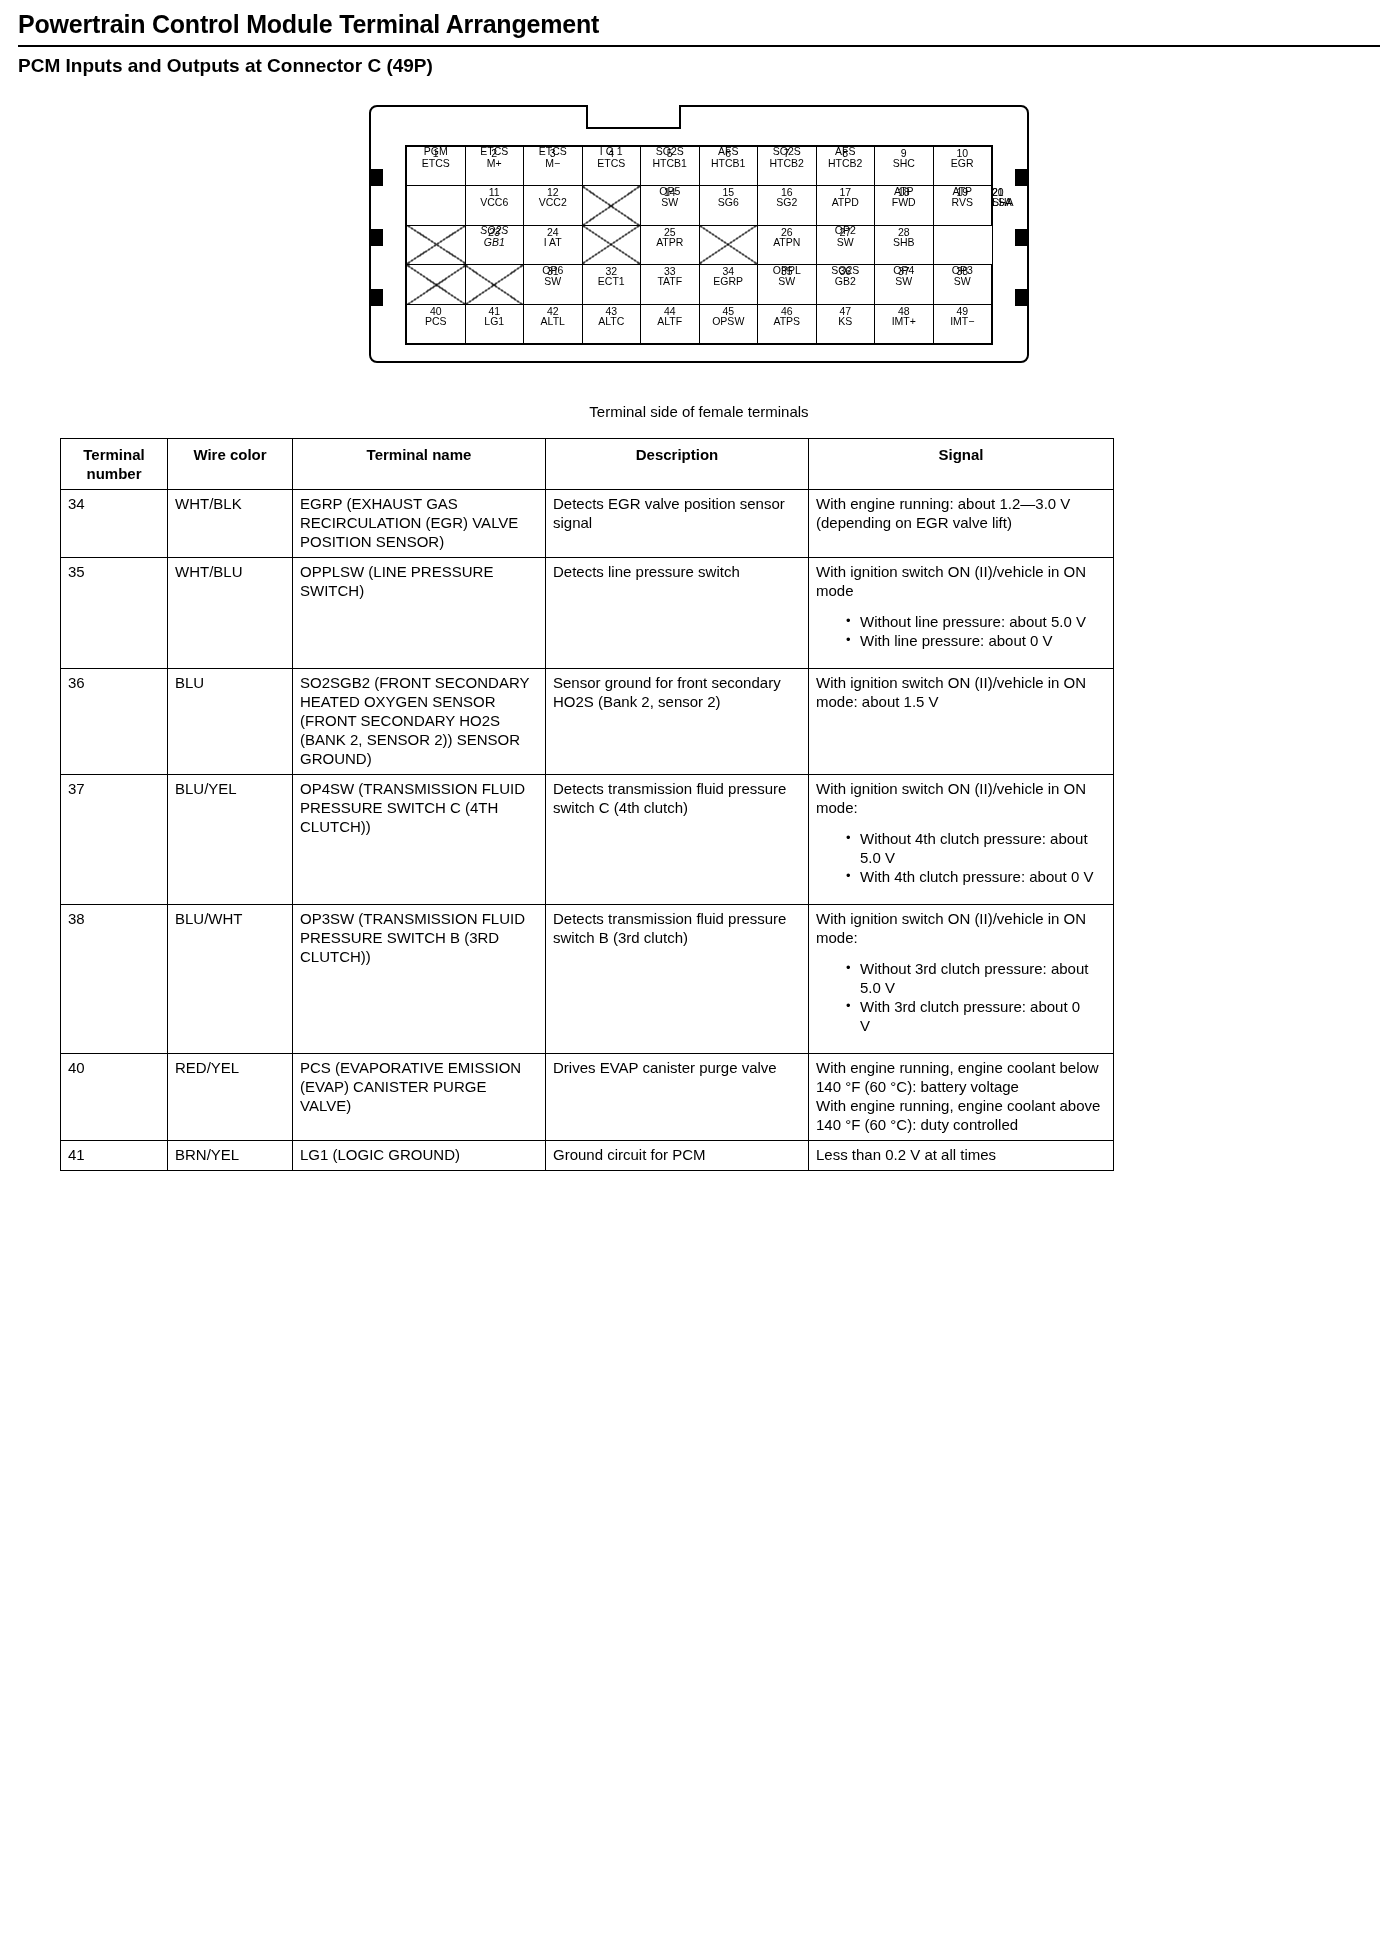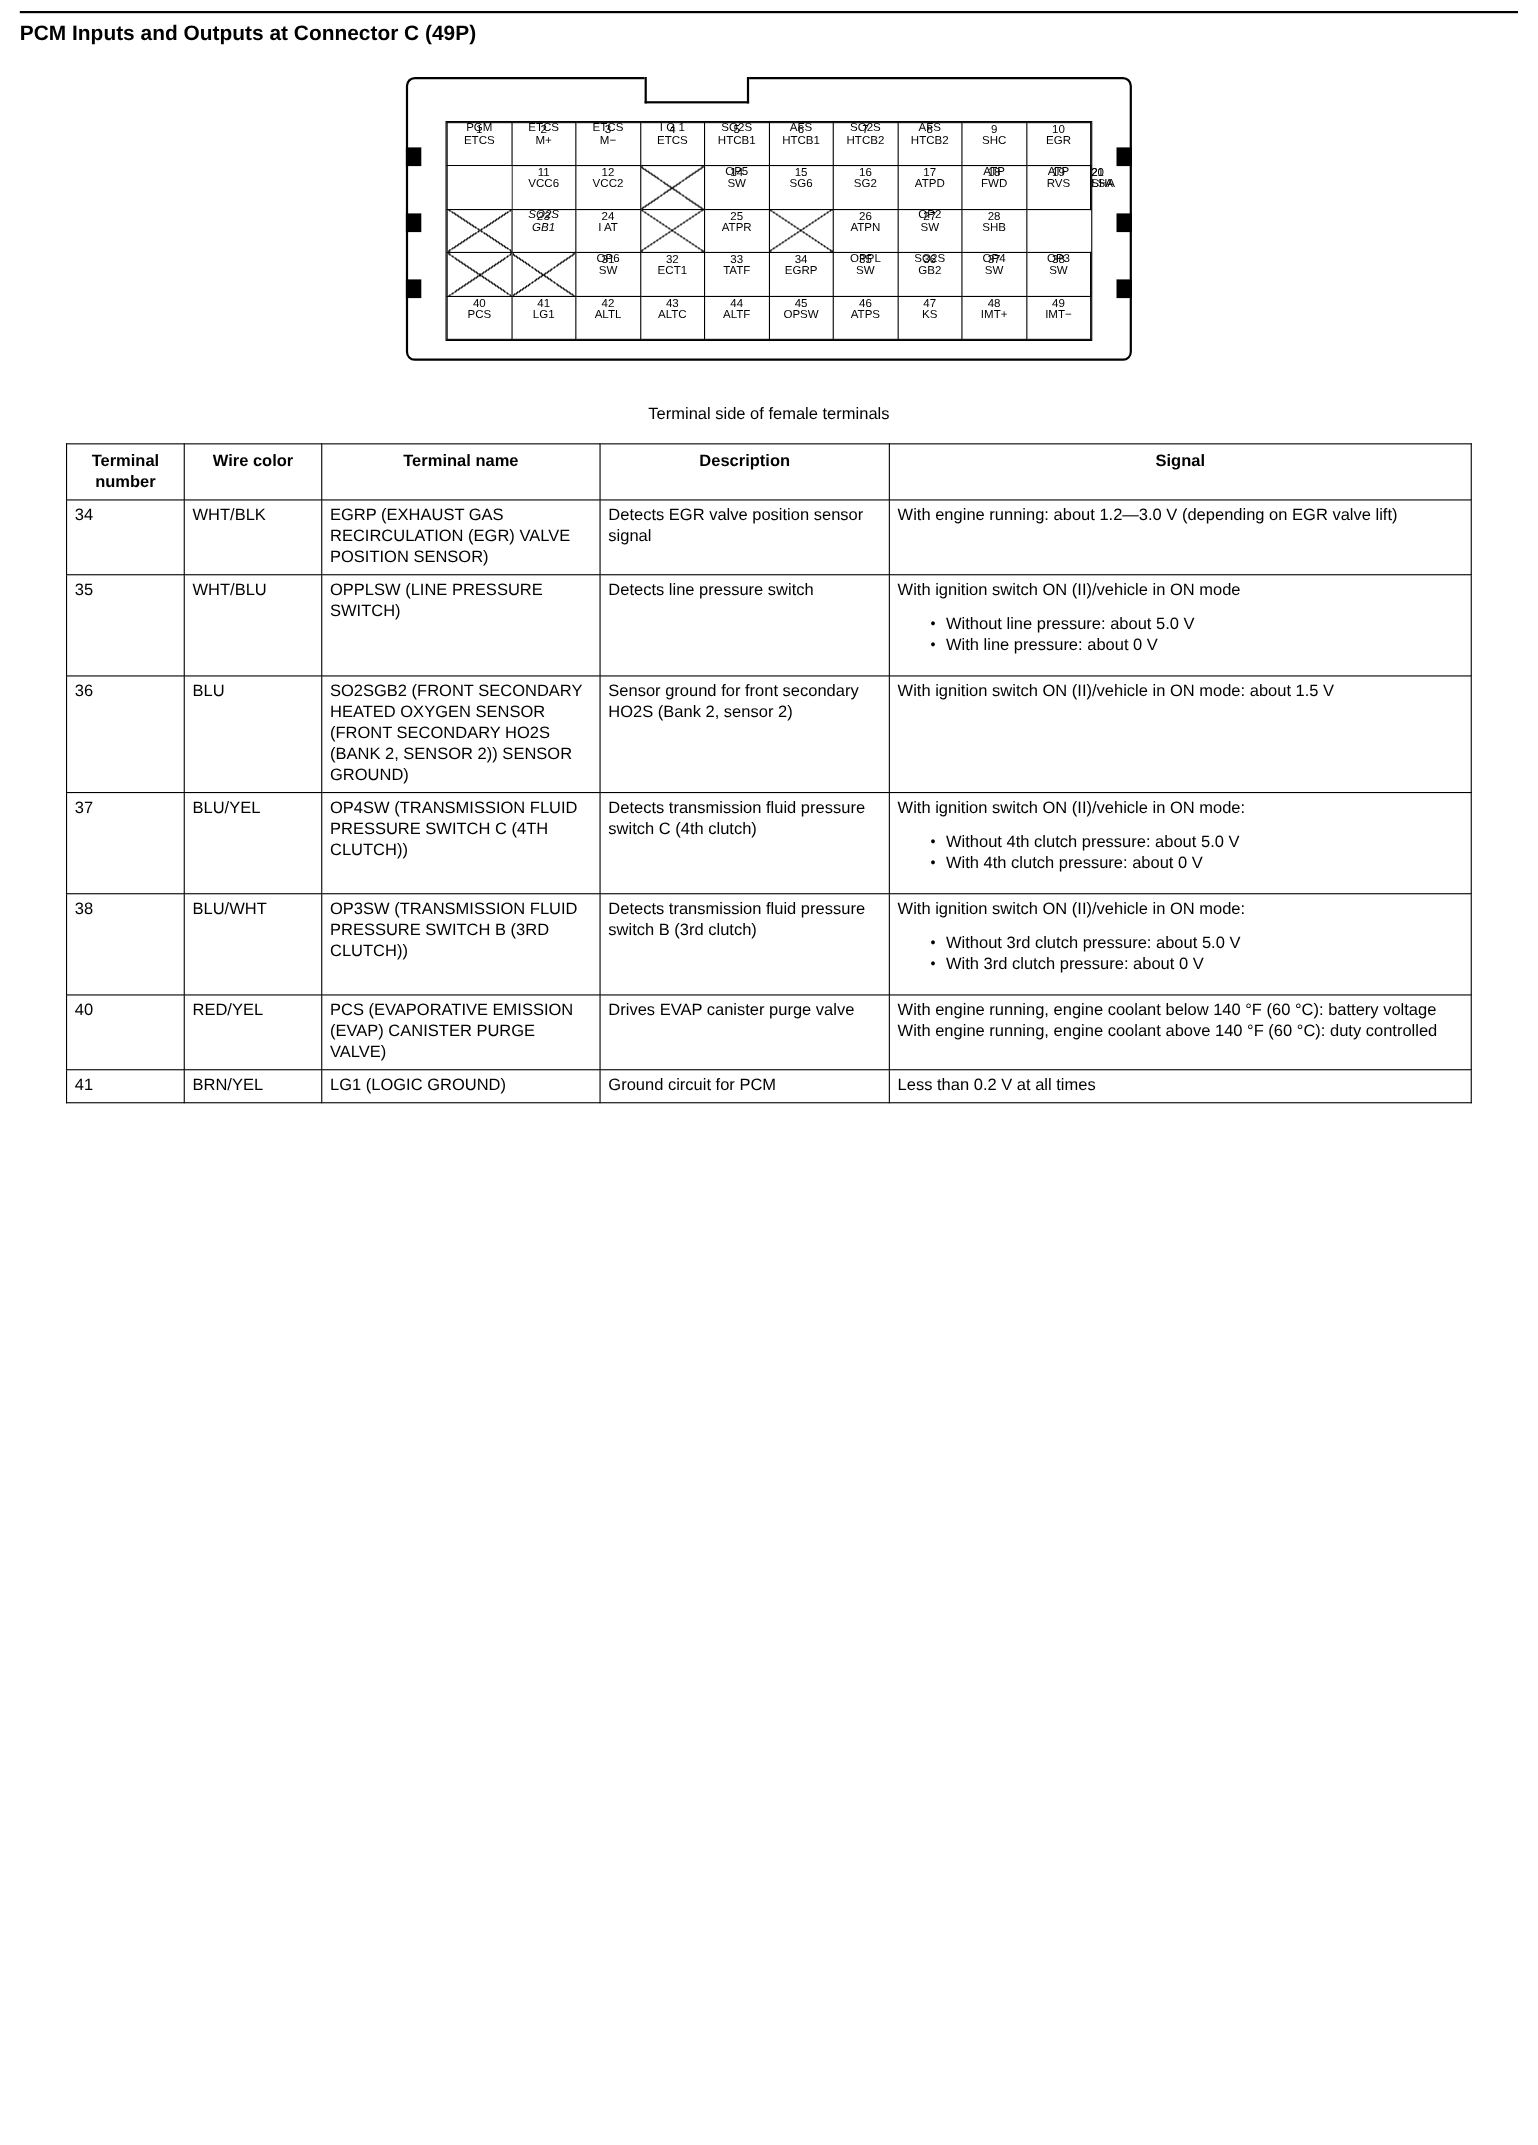--- a/index.html
+++ b/index.html
@@ -134,21 +134,21 @@
     margin: 8px 0 0 0;
   }
 
   
   .table-wrap {
     margin: 18px 60px 0 60px;
     width: 1278px;
   }
   table.data {
     border-collapse: collapse;
-    width: 1278px;
+    width: 1054px;
     font-size: 15px;
     line-height: 19px;
   }
   table.data th, table.data td {
     border: 1px solid #000;
     vertical-align: top;
     padding: 4px 7px 6px 7px;
     text-align: left;
   }
   table.data th {
@@ -180,20 +180,21 @@
     font-size: 13px;
   }
   .nowrap { white-space: pre-line; }
 </style>
 </head>
 <body>
 
 <div class="page">
 
   <div class="title-block">
+    <h1 class="doc-title">Powertrain Control Module Terminal Arrangement</h1>
     <div class="rule"></div>
     <h2 class="sub-title">PCM Inputs and Outputs at Connector C (49P)</h2>
   </div>
 
   <div class="diagram-wrap">
     <div class="shell-outer">
       <div class="shell-notch"></div>
       <div class="shell-tab-l tab-a"></div>
       <div class="shell-tab-l tab-b"></div>
       <div class="shell-tab-l tab-c"></div>

